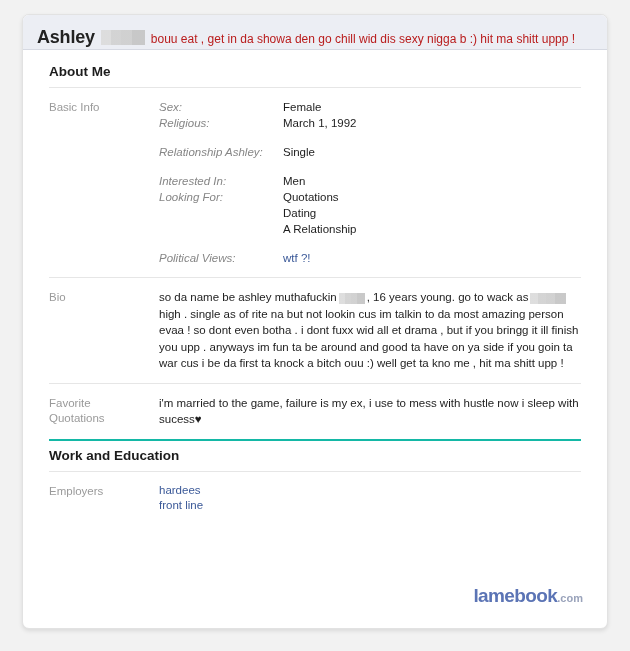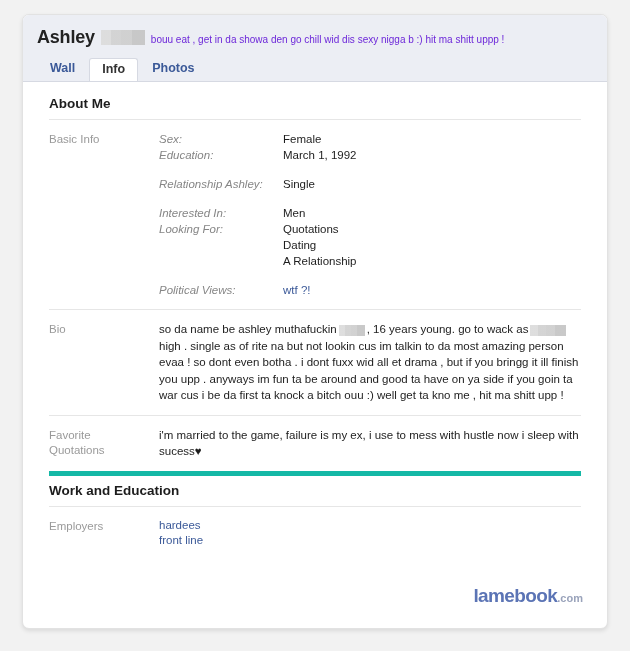--- a/index.html
+++ b/index.html
@@ -62,22 +62,22 @@
         #d2d2d2 22%, #d2d2d2 45%,
         #cfcfcf 45%, #cfcfcf 70%,
         #c6c6c6 70%, #c6c6c6 100%);
     opacity: .95;
   }
   .redact-name { width: 44px; height: 15px; margin: 0 4px 2px 6px; }
   .redact-inline { width: 26px; height: 11px; margin: 0 2px -1px 2px; }
   .redact-inline-wide { width: 36px; height: 11px; margin: 0 2px -1px 2px; }
 
   .status-text {
-    font-size: 10px;
-    color: #6d28d9;
+    font-size: 12px;
+    color: #b91c1c;
     margin-left: 2px;
   }
 
   
   .tab-bar {
     padding: 8px 0 0 14px;
     height: 24px;
   }
   .tab {
     display: inline-block;
@@ -104,21 +104,21 @@
   .card-body {
     padding: 14px 26px 0 26px;
     background: #ffffff;
   }
 
   .section-title {
     font-size: 13.5px;
     font-weight: bold;
     color: #1c1c1c;
     padding: 2px 0 8px 0;
-    border-top: 5px solid #14b8a6;
+    border-top: 2px solid #14b8a6;
     padding-top: 7px;
     margin-top: 0;
   }
   .section-title.first { border-top: none; padding-top: 0; }
 
   .row {
     display: flex;
     border-top: 1px solid #e6e6e6;
     padding: 11px 0 11px 0;
   }
@@ -185,41 +185,38 @@
 
 <div class="page-wrap">
   <div class="card">
 
     <div class="profile-header">
 
       <div class="name-line">
         <span class="profile-name">Ashley</span><span class="redact redact-name"></span><span class="status-text">bouu eat , get in da showa den go chill wid dis sexy nigga b :) hit ma shitt uppp !</span>
       </div>
 
-      <div class="tab-bar">
-        <span class="tab">Wall</span><span class="tab active">Info</span><span class="tab">Photos</span>
-      </div>
 
     </div>
 
     <div class="card-body">
 
       <div class="section-title first">About Me</div>
 
       <div class="row">
         <div class="row-label">Basic Info</div>
         <div class="row-content">
           <table class="fields">
             <tbody>
                 <tr>
               <td class="k">Sex:</td>
               <td class="v">Female</td>
             </tr>
             <tr>
-              <td class="k">Education:</td>
+              <td class="k">Religious:</td>
               <td class="v">March 1, 1992</td>
             </tr>
             <tr class="gap">
                   <td></td>
                   <td></td>
                 </tr>
             <tr>
               <td class="k">Relationship Ashley:</td>
               <td class="v">Single</td>
             </tr>

